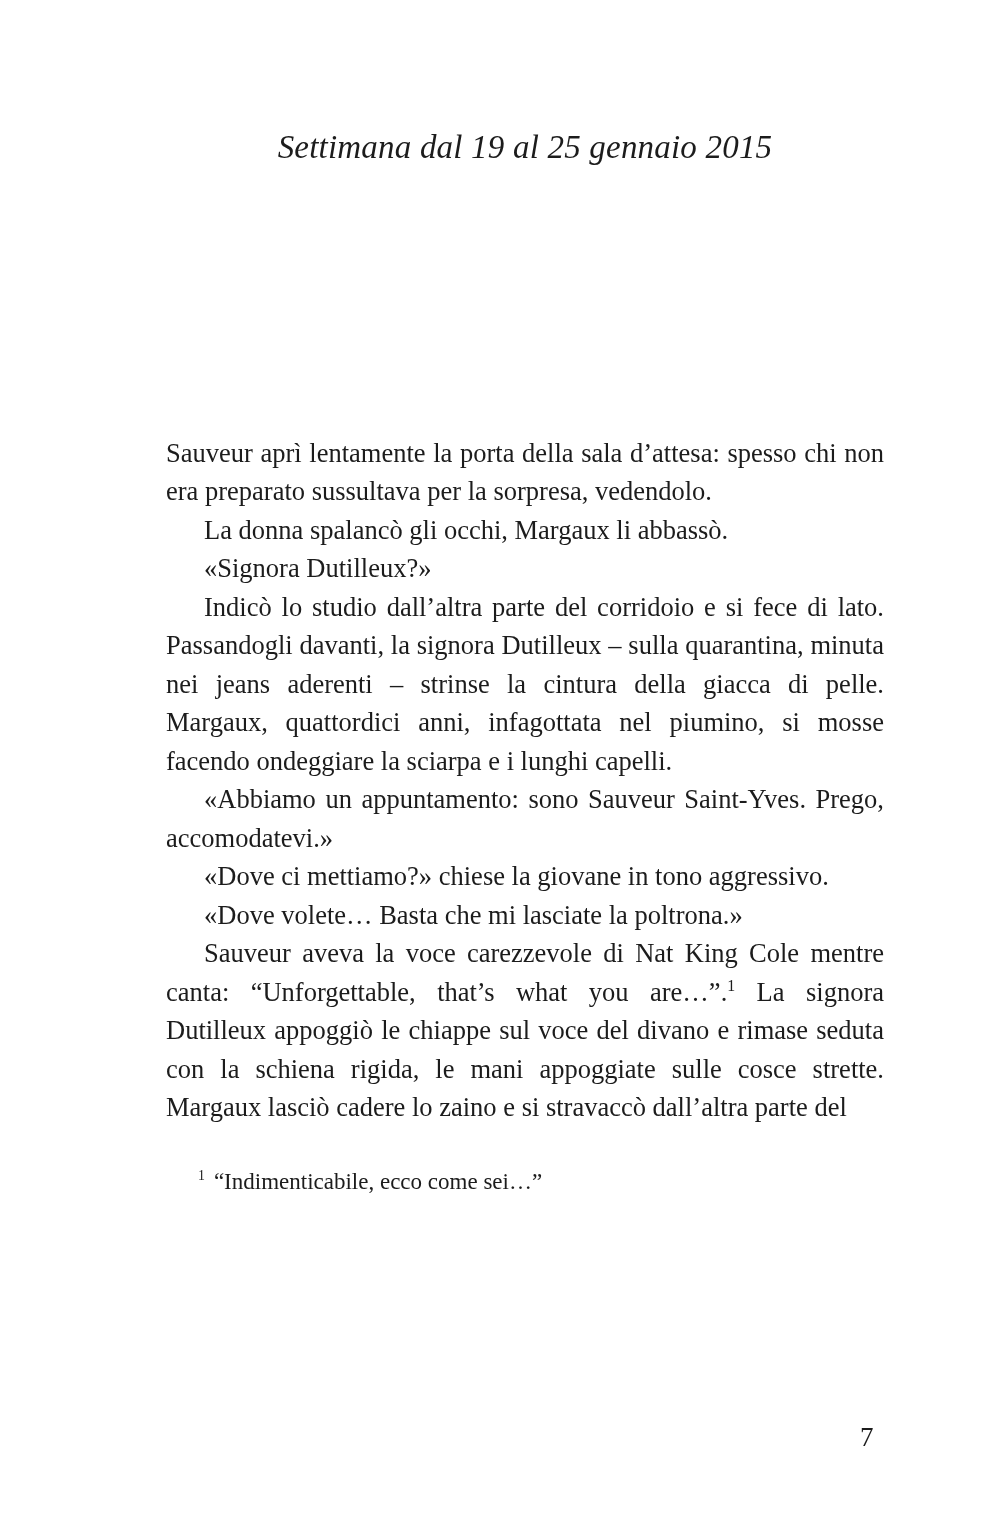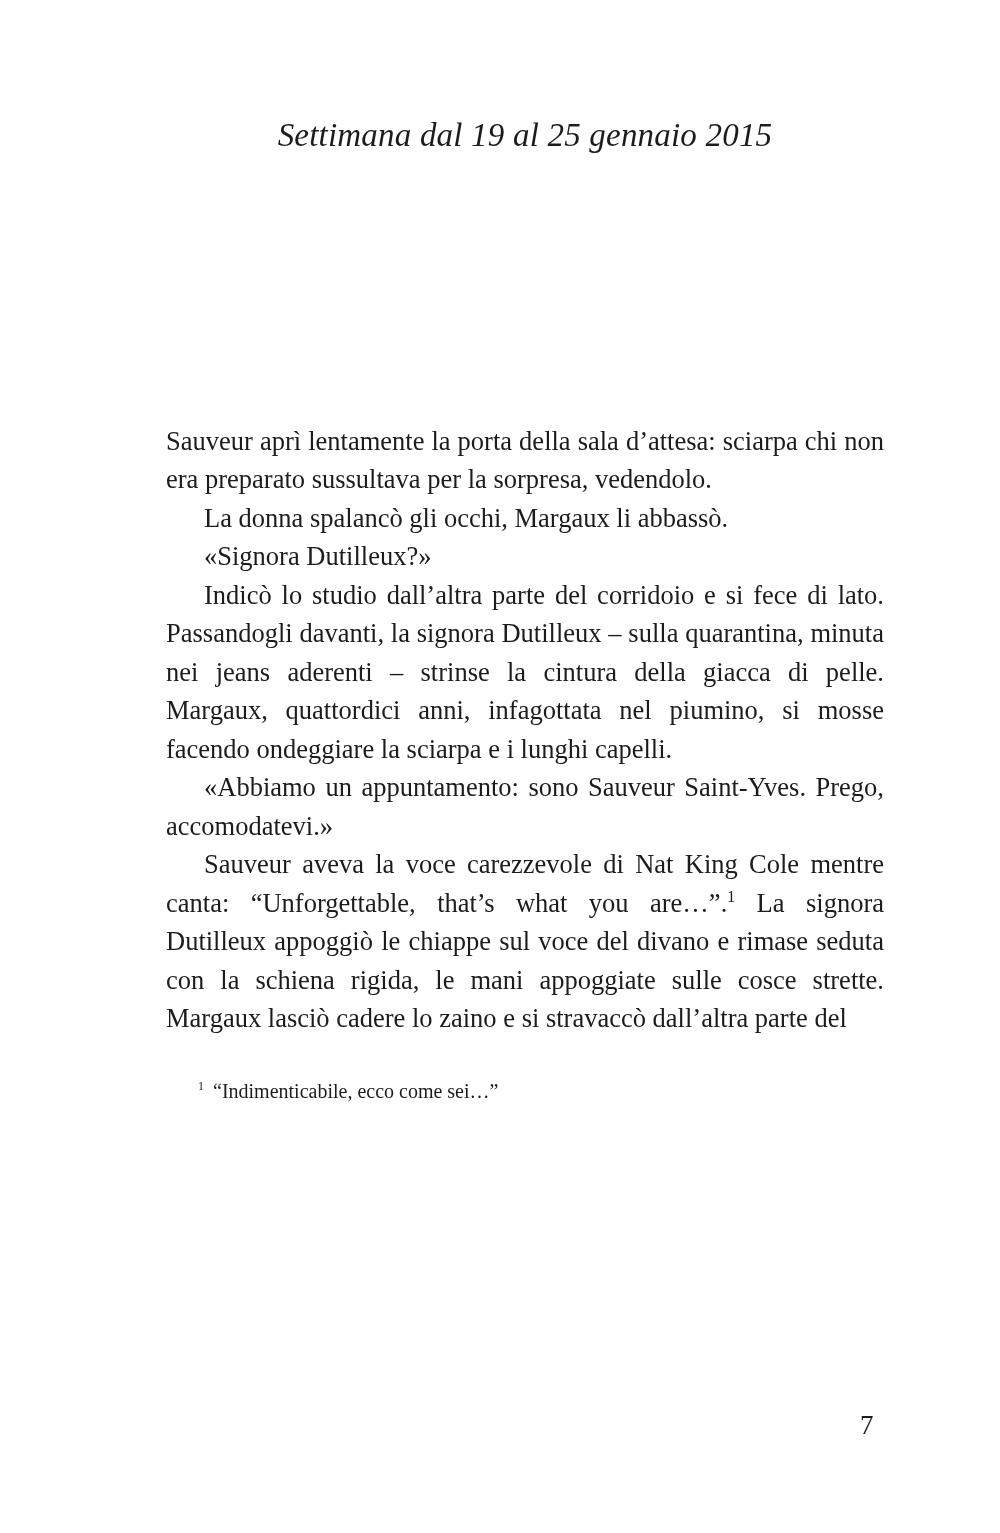--- a/index.html
+++ b/index.html
@@ -14,21 +14,21 @@
     color: #1c1c1c;
     position: relative;
     overflow: hidden;
   }
   .page {
     position: relative;
     width: 1000px;
     height: 1533px;
   }
   .chapter-heading {
-    margin: 4px;
+    margin: 16px;
     padding-top: 112px;
     margin-left: 166px;
     width: 718px;
     text-align: center;
     font-style: italic;
     font-weight: normal;
     font-size: 33px;
     line-height: 1.2;
     letter-spacing: 0.2px;
   }
@@ -49,46 +49,48 @@
   }
   sup {
     font-size: 0.6em;
     line-height: 0;
     vertical-align: super;
   }
   .footnote {
     margin-top: 40px;
     margin-left: 198px;
     width: 686px;
-    font-size: 20px;
+    font-size: 23px;
     line-height: 1.3;
   }
   .footnote sup {
     margin-right: 9px;
   }
   .page-number {
     position: absolute;
     top: 1406px;
     left: 860px;
     font-size: 27px;
   }
 </style>
 </head>
 <body>
 
 <main class="page">
 
   <h1 class="chapter-heading">Settimana dal 19 al 25 gennaio 2015</h1>
 
   <section class="text-block">
-    <p class="first">Sauveur aprì lentamente la porta della sala d’attesa: sciarpa chi non era preparato sussultava per la sorpresa, vedendolo.</p>
+    <p class="first">Sauveur aprì lentamente la porta della sala d’attesa: spesso chi non era preparato sussultava per la sorpresa, vedendolo.</p>
     <p>La donna spalancò gli occhi, Margaux li abbassò.</p>
     <p>«Signora Dutilleux?»</p>
     <p>Indicò lo studio dall’altra parte del corridoio e si fece di lato. Passandogli davanti, la signora Dutilleux – sulla quarantina, minuta nei jeans aderenti – strinse la cintura della giacca di pelle. Margaux, quattordici anni, infagottata nel piumino, si mosse facendo ondeggiare la sciarpa e i lunghi capelli.</p>
     <p>«Abbiamo un appuntamento: sono Sauveur Saint-Yves. Prego, accomodatevi.»</p>
+    <p>«Dove ci mettiamo?» chiese la giovane in tono aggressivo.</p>
+    <p>«Dove volete… Basta che mi lasciate la poltrona.»</p>
     <p><span>Sauveur aveva la voce carezzevole di Nat King Cole mentre canta: “Unforgettable, that’s what you are…”.</span><sup>1</sup><span> La signora Dutilleux appoggiò le chiappe sul voce del divano e rimase seduta con la schiena rigida, le mani appoggiate sulle cosce strette. Margaux lasciò cadere lo zaino e si stravaccò dall’altra parte del</span></p>
   </section>
 
   <div class="footnote">
     <sup>1</sup><span>“Indimenticabile, ecco come sei…”</span>
   </div>
 
   <div class="page-number">7</div>
 
 </main>

